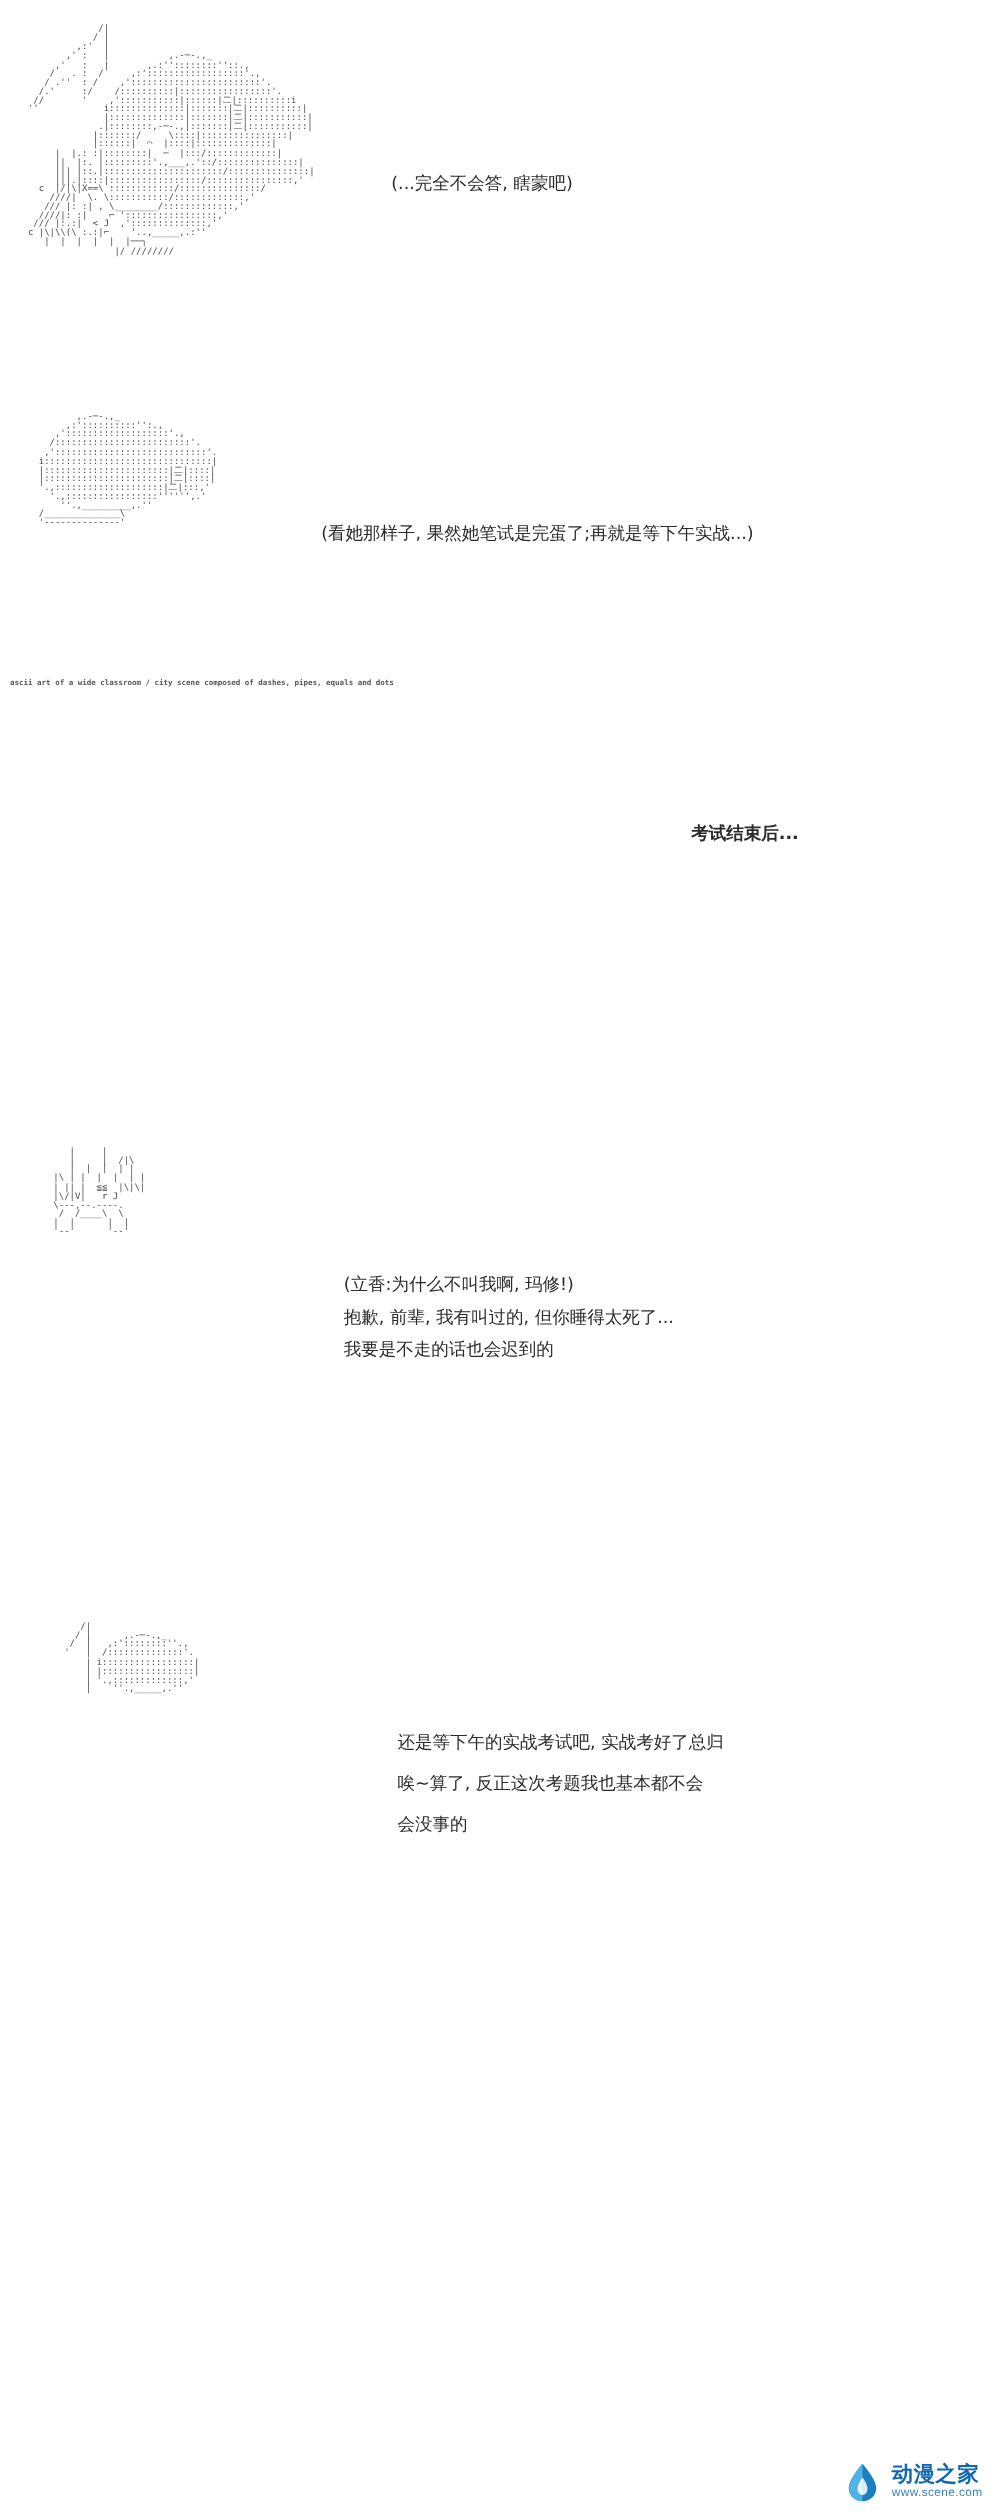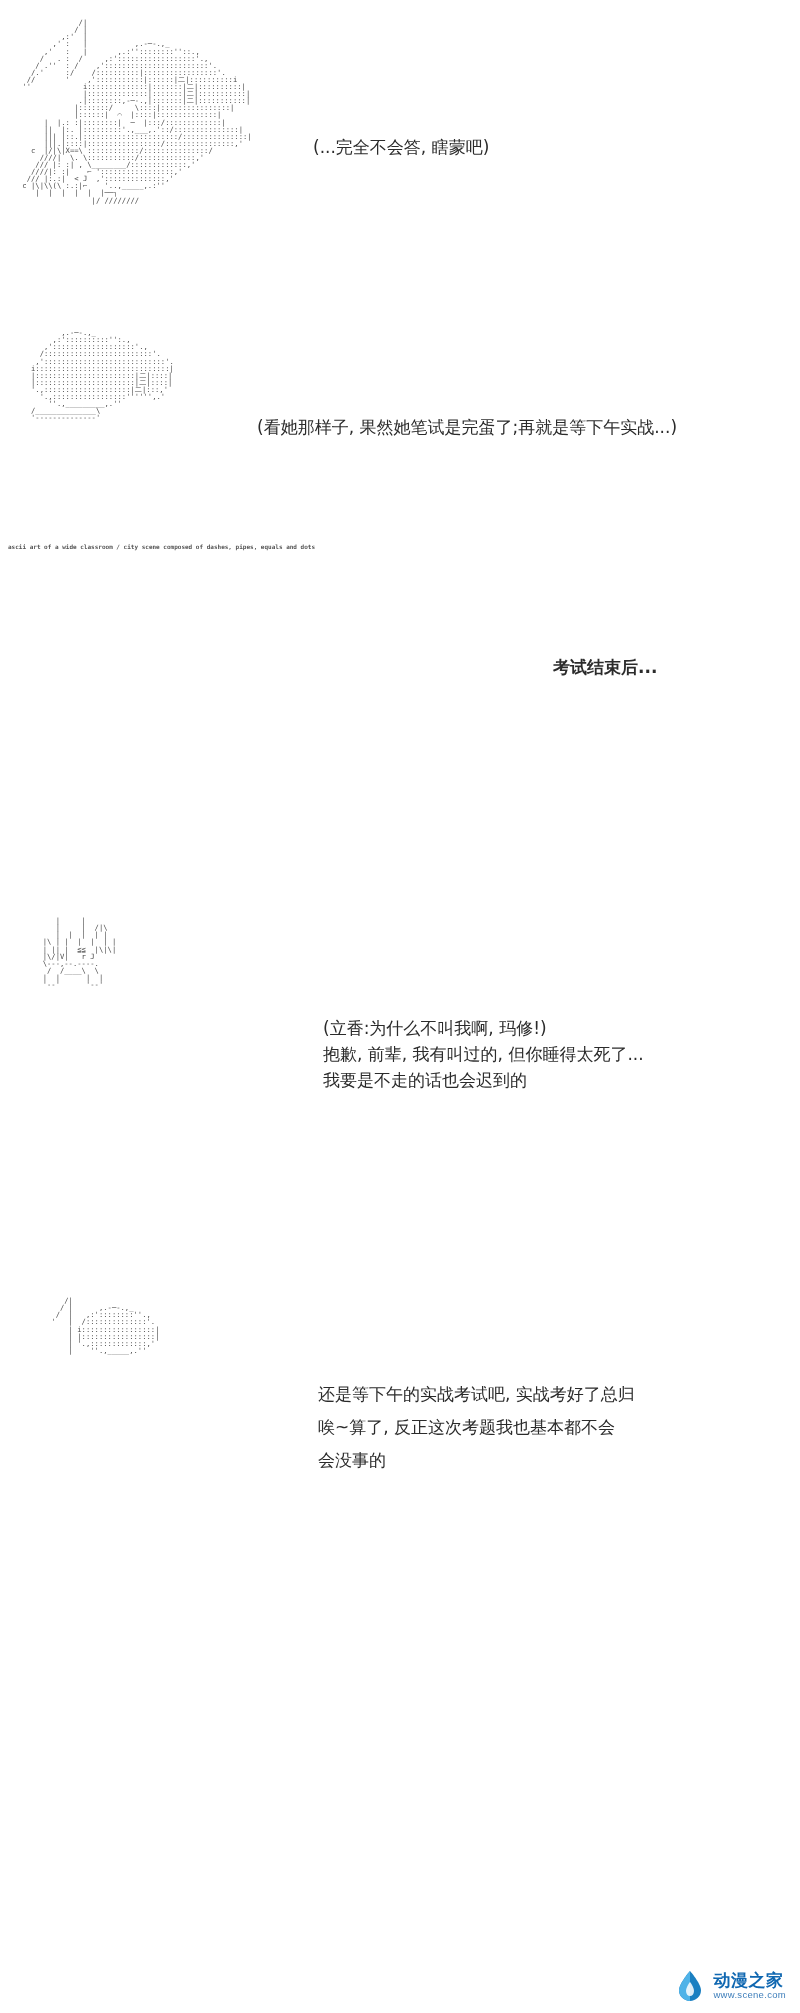--- a/index.html
+++ b/index.html
@@ -51,21 +51,21 @@
     top: 322px;
     font-size: 7.2px;
     line-height: 7.1px;
     color: #4a4a4a;
   }
 
   
   .dialogue {
     position: absolute;
     color: #2b2b2b;
-    font-size: 17px;
+    font-size: 14px;
     line-height: 26px;
     white-space: nowrap;
     font-family: "DejaVu Sans", "Liberation Sans", sans-serif;
   }
   .dlg-1 { left: 313px; top: 134px; }
   .dlg-2 { left: 257px; top: 414px; }
 
   .dialogue .line { display: block; }
 
   
@@ -170,21 +170,21 @@
     <pre class="aa" style="left:34px;top:10px;font-size:7.2px;line-height:7.1px;color:#4a4a4a;">     |     |
      |     |  /|\
      |  |  |  | |
   |\ | |  |  |  | |
   | || |  ≦≦  |\|\|
   |\/|V| &nbsp; r J &nbsp; &nbsp;
   \---,--.----.
    /  /____\  \
   |  |      |  |
   '--'      '--'</pre>
-    <div class="dialogue" style="left:275px;top:115px;line-height:26px;margin-left:48px;">
+    <div class="dialogue" style="left:275px;top:115px;line-height:26px;">
       <span class="line">(立香:为什么不叫我啊, 玛修!)</span>
       <span class="line">抱歉, 前辈, 我有叫过的, 但你睡得太死了...</span>
       <span class="line">我要是不走的话也会迟到的</span>
     </div>
   </div>
 
   <div class="panel" style="top:1280px;height:733px;">
     <pre class="aa" style="left:34px;top:10px;font-size:7.2px;line-height:7.1px;color:#4a4a4a;">       /|
       / |      ,.-─-.,_
      /  |   ,:'::::::::''.,

